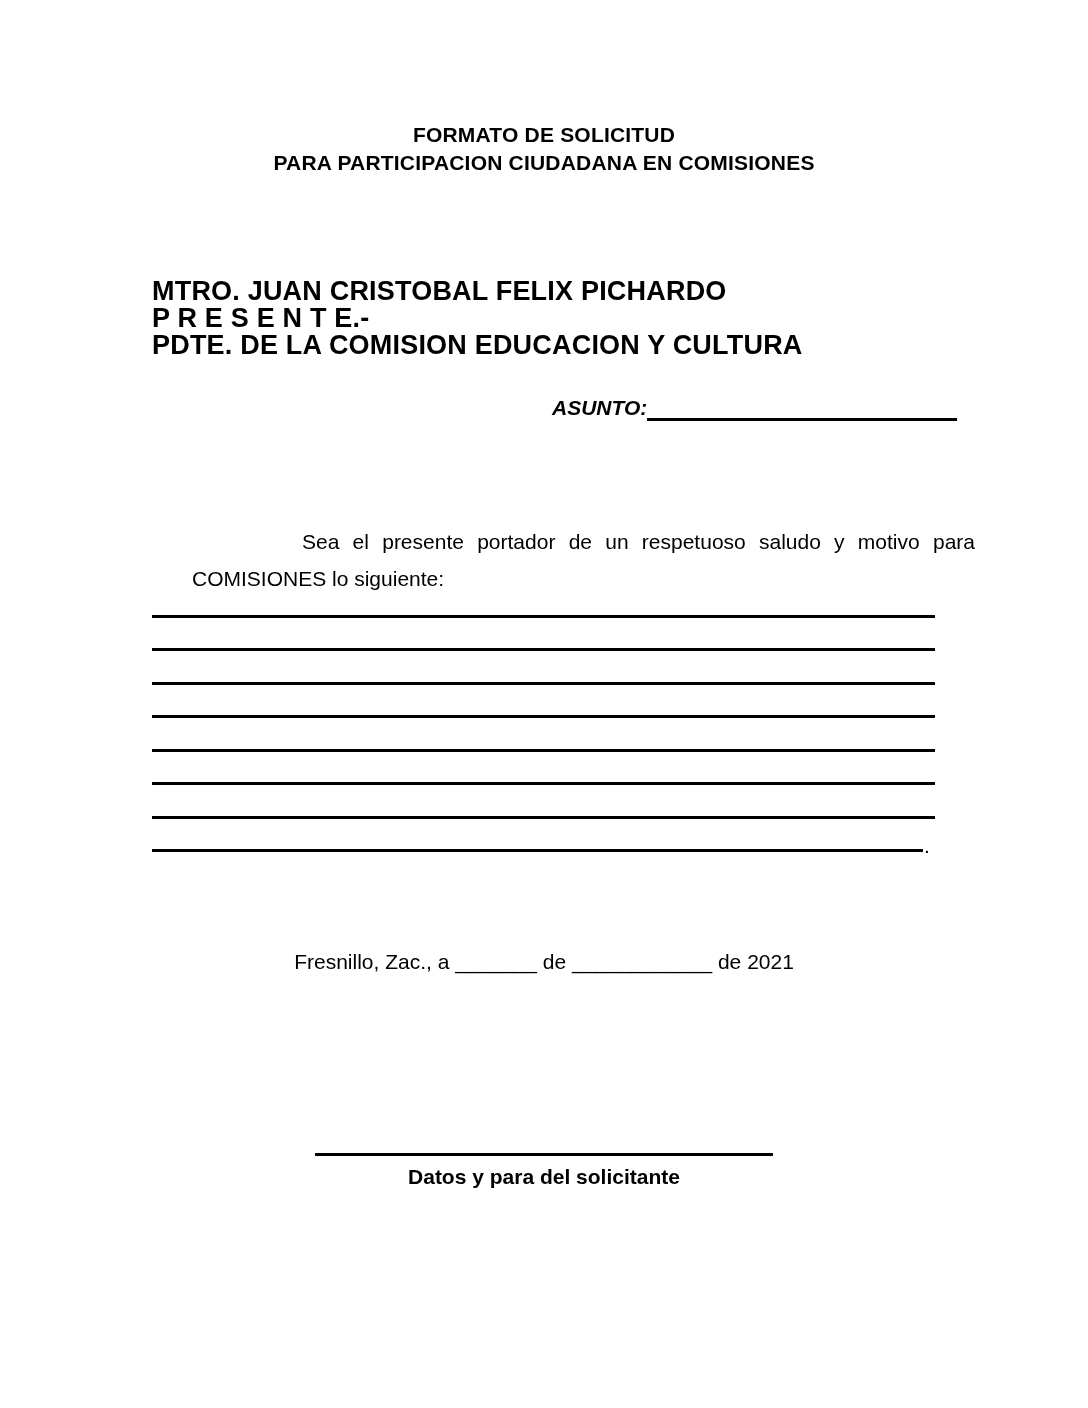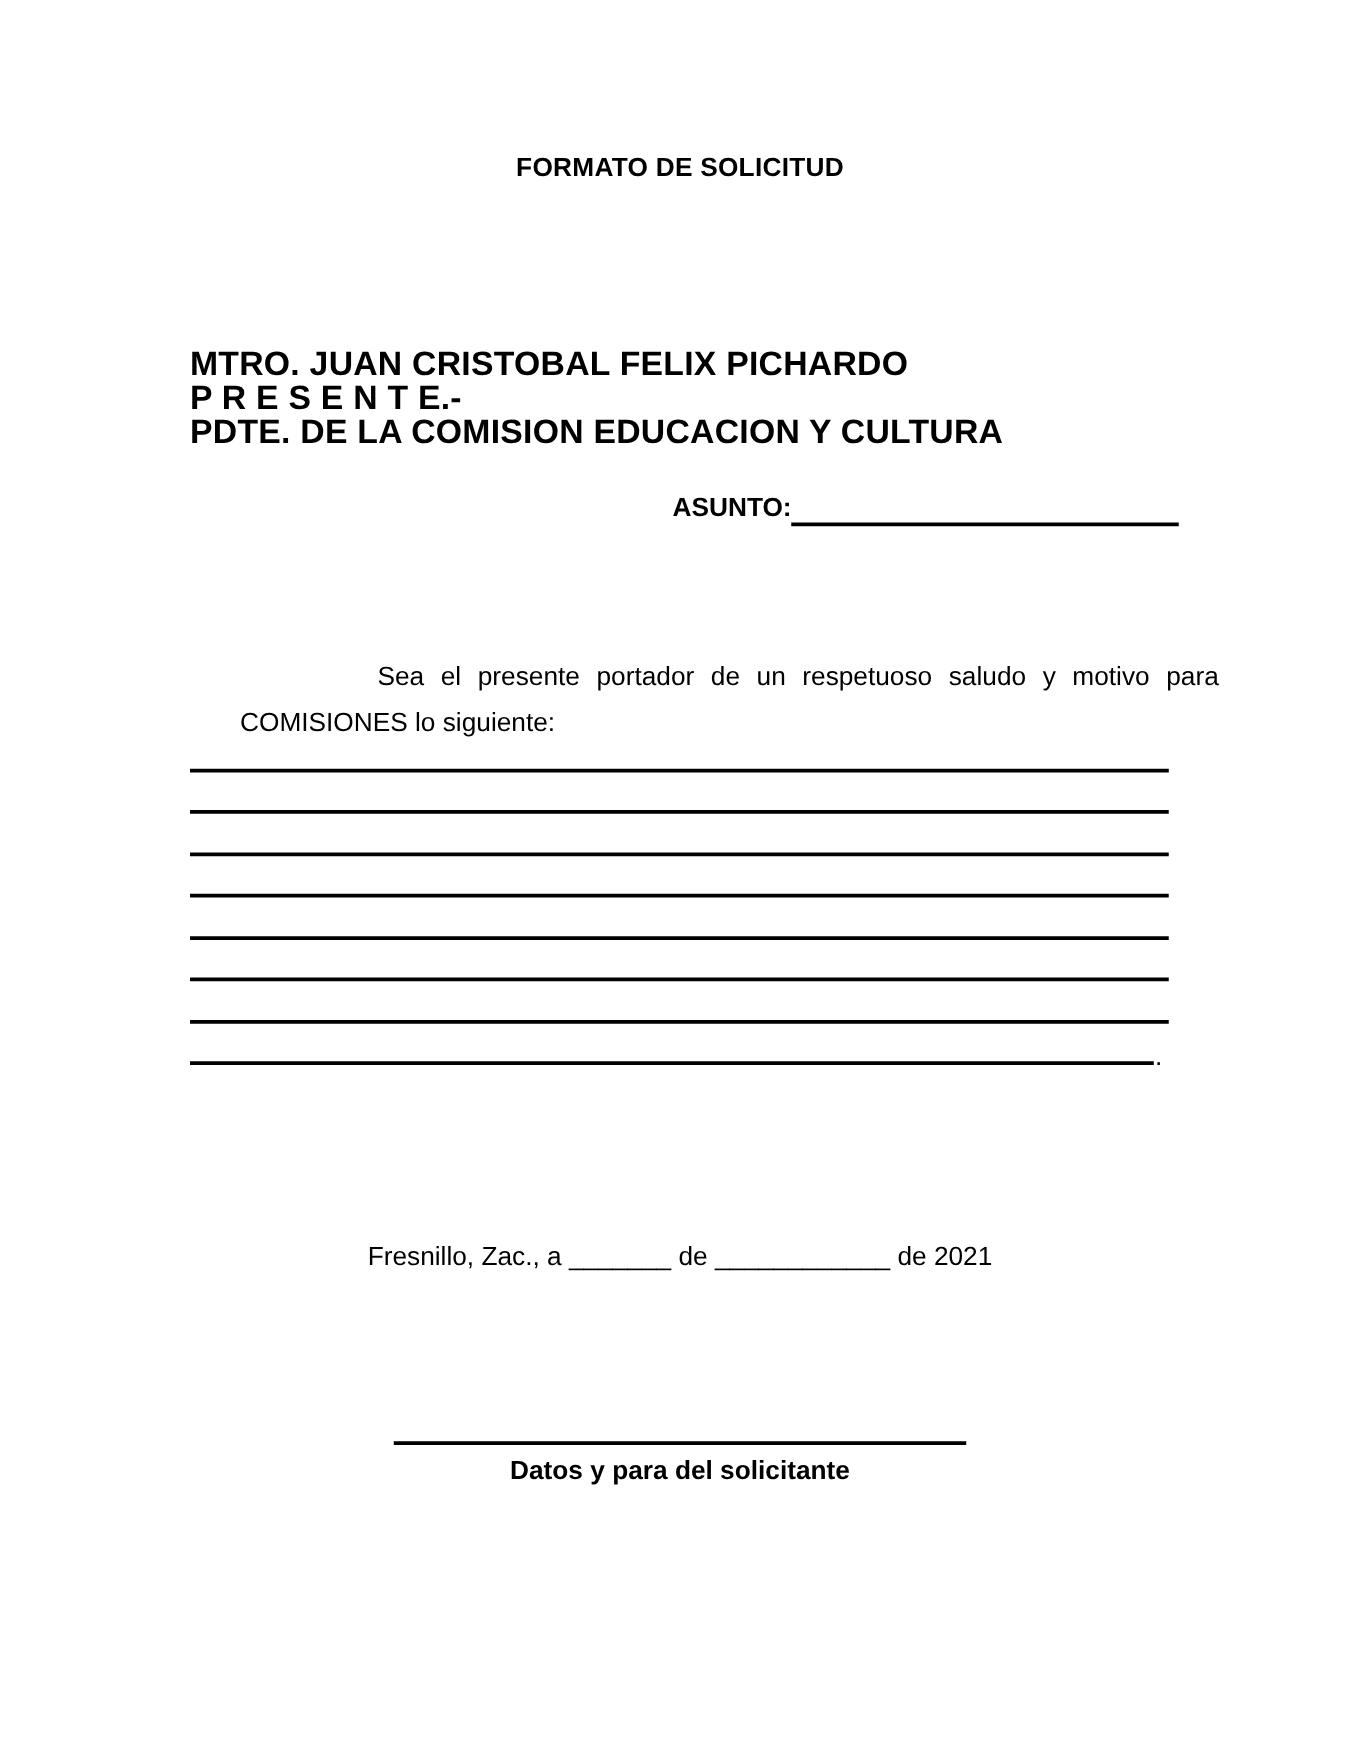--- a/index.html
+++ b/index.html
@@ -38,24 +38,25 @@
     font-weight: bold;
     font-size: 27px;
     line-height: 27px;
     letter-spacing: 0.2px;
   }
 
   
   .subject-row {
     position: absolute;
     top: 394px;
-    left: 538px;
+    left: 552px;
     width: 405px;
     display: flex;
-    align-items: flex-start;
+    align-items: center;
+    font-style: italic;
   }
   .subject-label {
     font-weight: bold;
     font-size: 21px;
     line-height: 25px;
     white-space: nowrap;
   }
   .subject-blank {
     flex: 1;
     border-bottom: 3px solid #000000;
@@ -110,21 +111,21 @@
   }
   .fill-row.last .dot {
     font-size: 21px;
     line-height: 12px;
     padding-left: 1px;
   }
 
   
   .date-line {
     position: absolute;
-    top: 993px;
+    top: 949px;
     left: 0;
     width: 100%;
     text-align: center;
     font-size: 21px;
     line-height: 26px;
   }
 
   
   .signature-line {
     position: absolute;
@@ -144,20 +145,21 @@
     line-height: 27px;
   }
 </style>
 </head>
 <body>
 
 <div class="page">
 
   <div class="doc-title">
     <div>FORMATO DE SOLICITUD</div>
+    <div>PARA PARTICIPACION CIUDADANA EN COMISIONES</div>
   </div>
 
   <div class="addressee">
     <div>MTRO. JUAN CRISTOBAL FELIX PICHARDO</div>
     <div>P R E S E N T E.-</div>
     <div>PDTE. DE LA COMISION EDUCACION Y CULTURA</div>
   </div>
 
   <div class="subject-row">
     <span class="subject-label">ASUNTO:</span>

